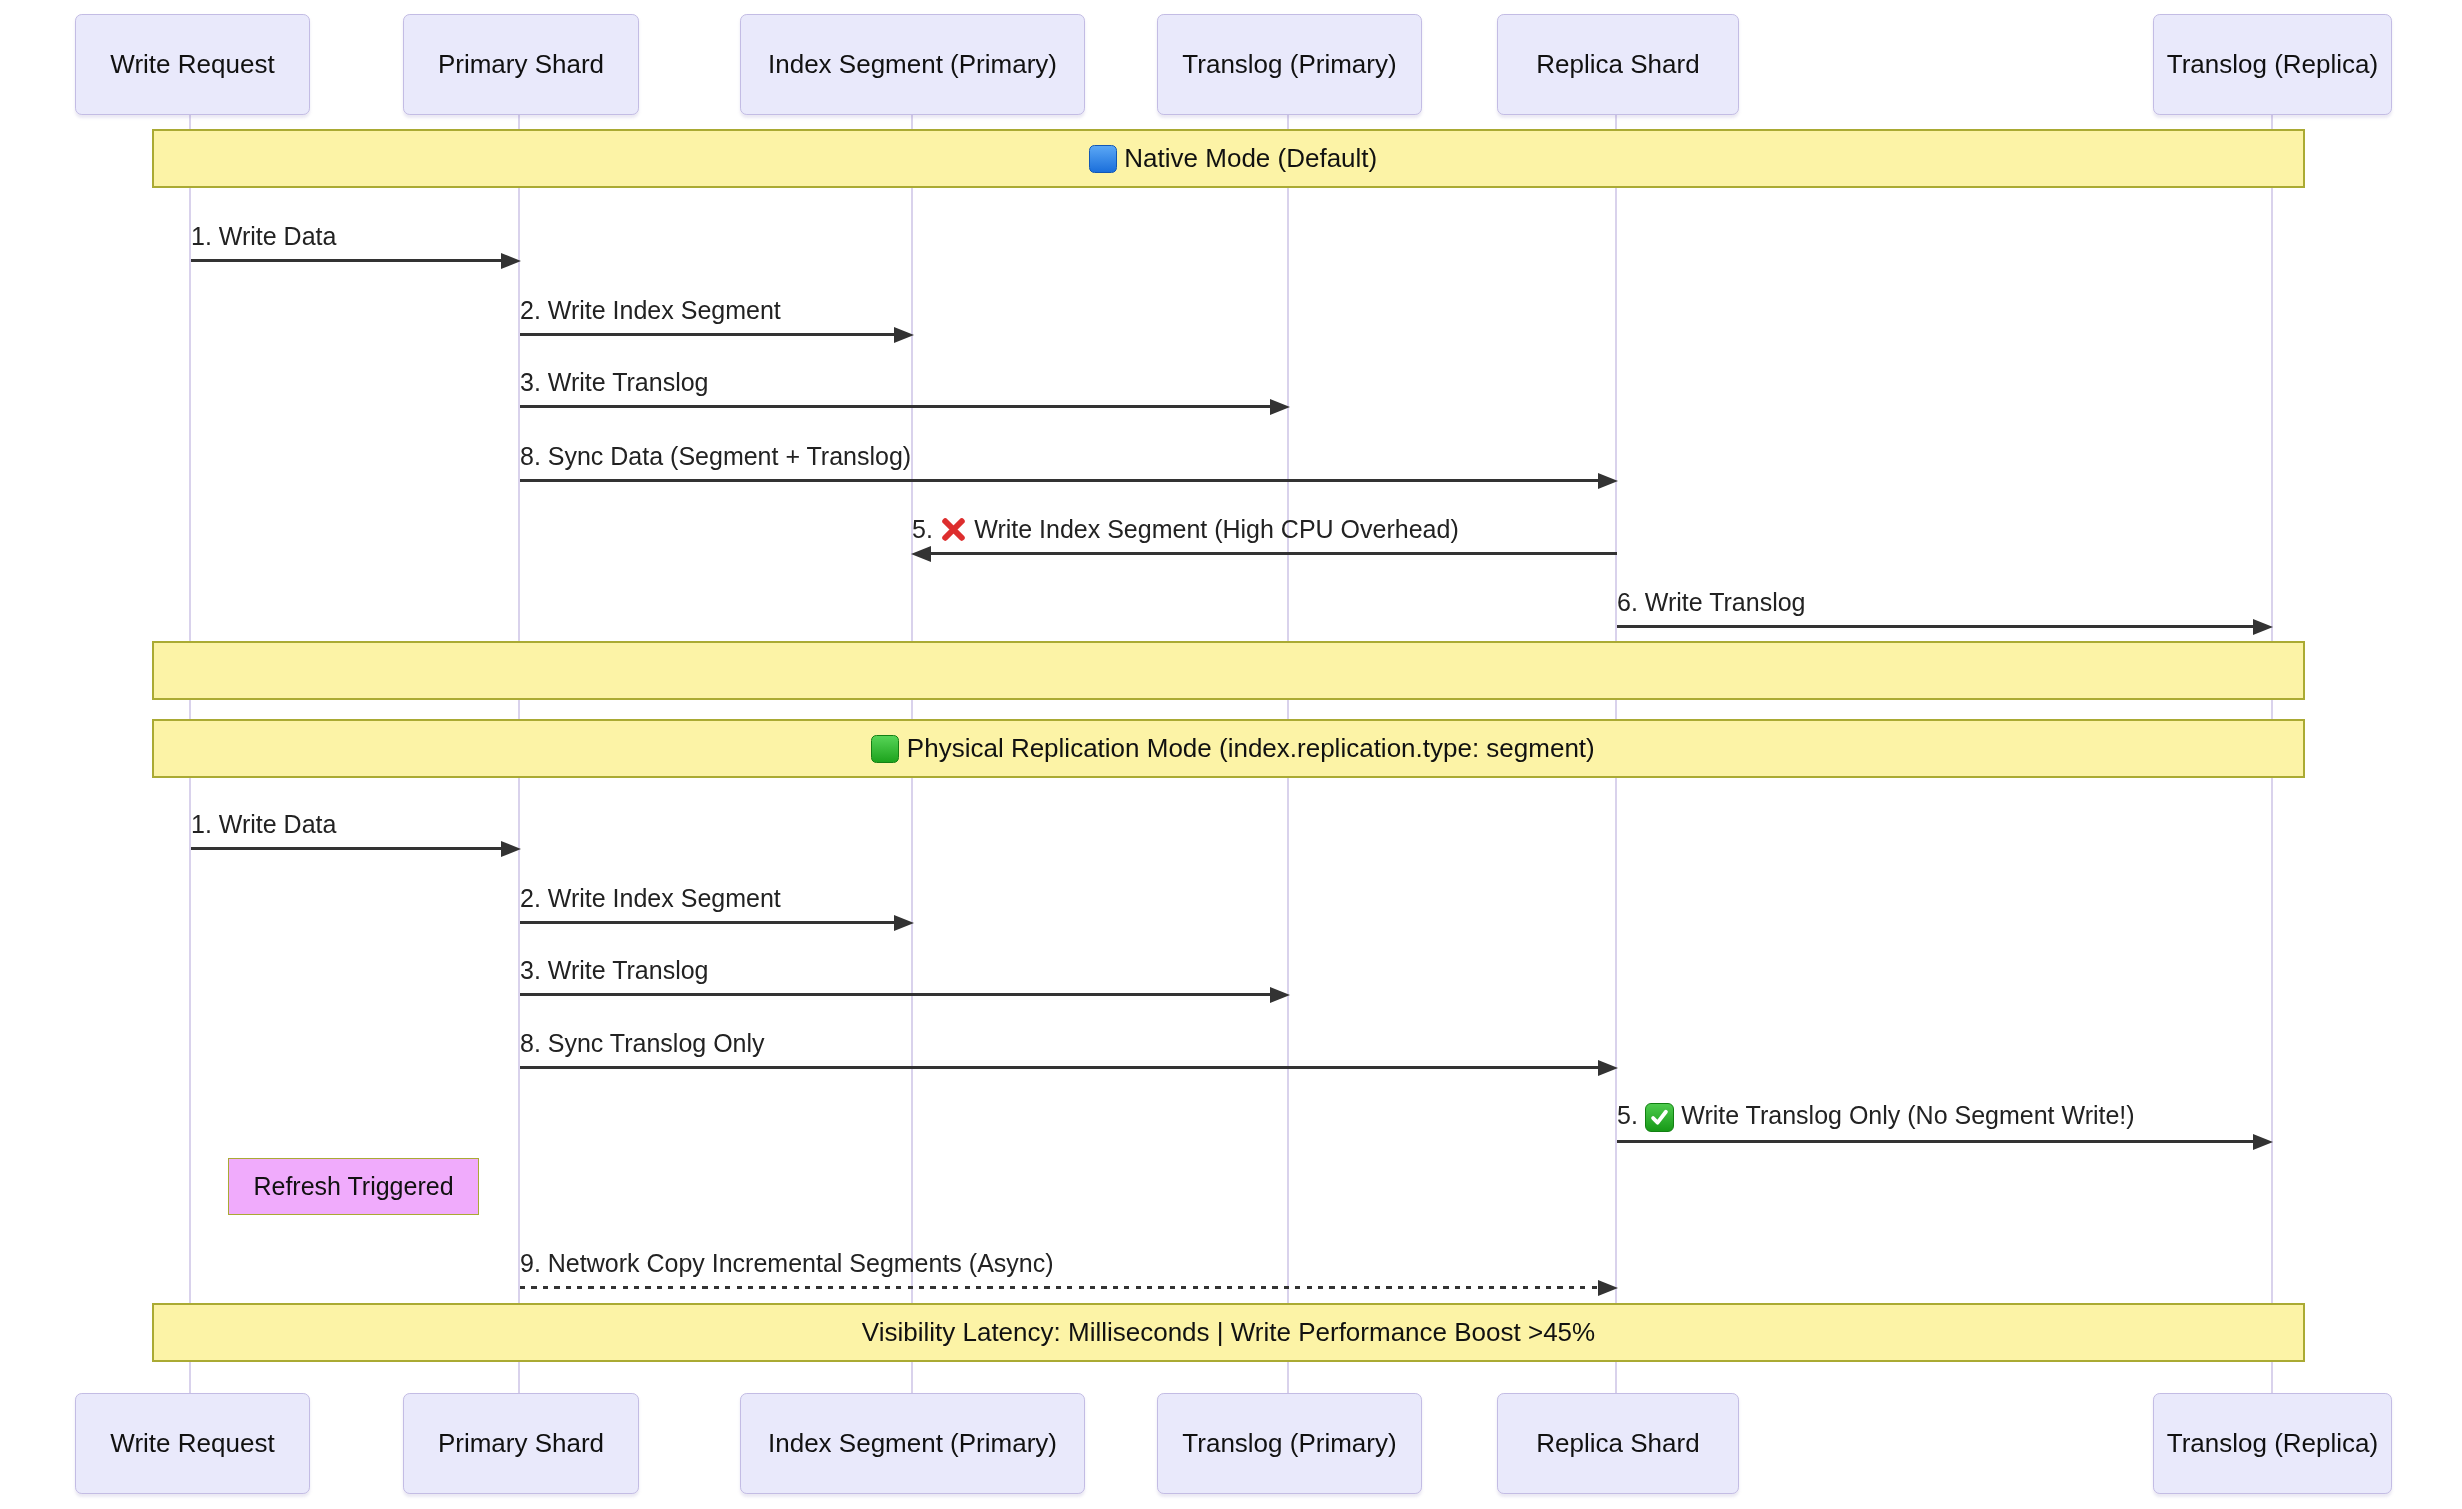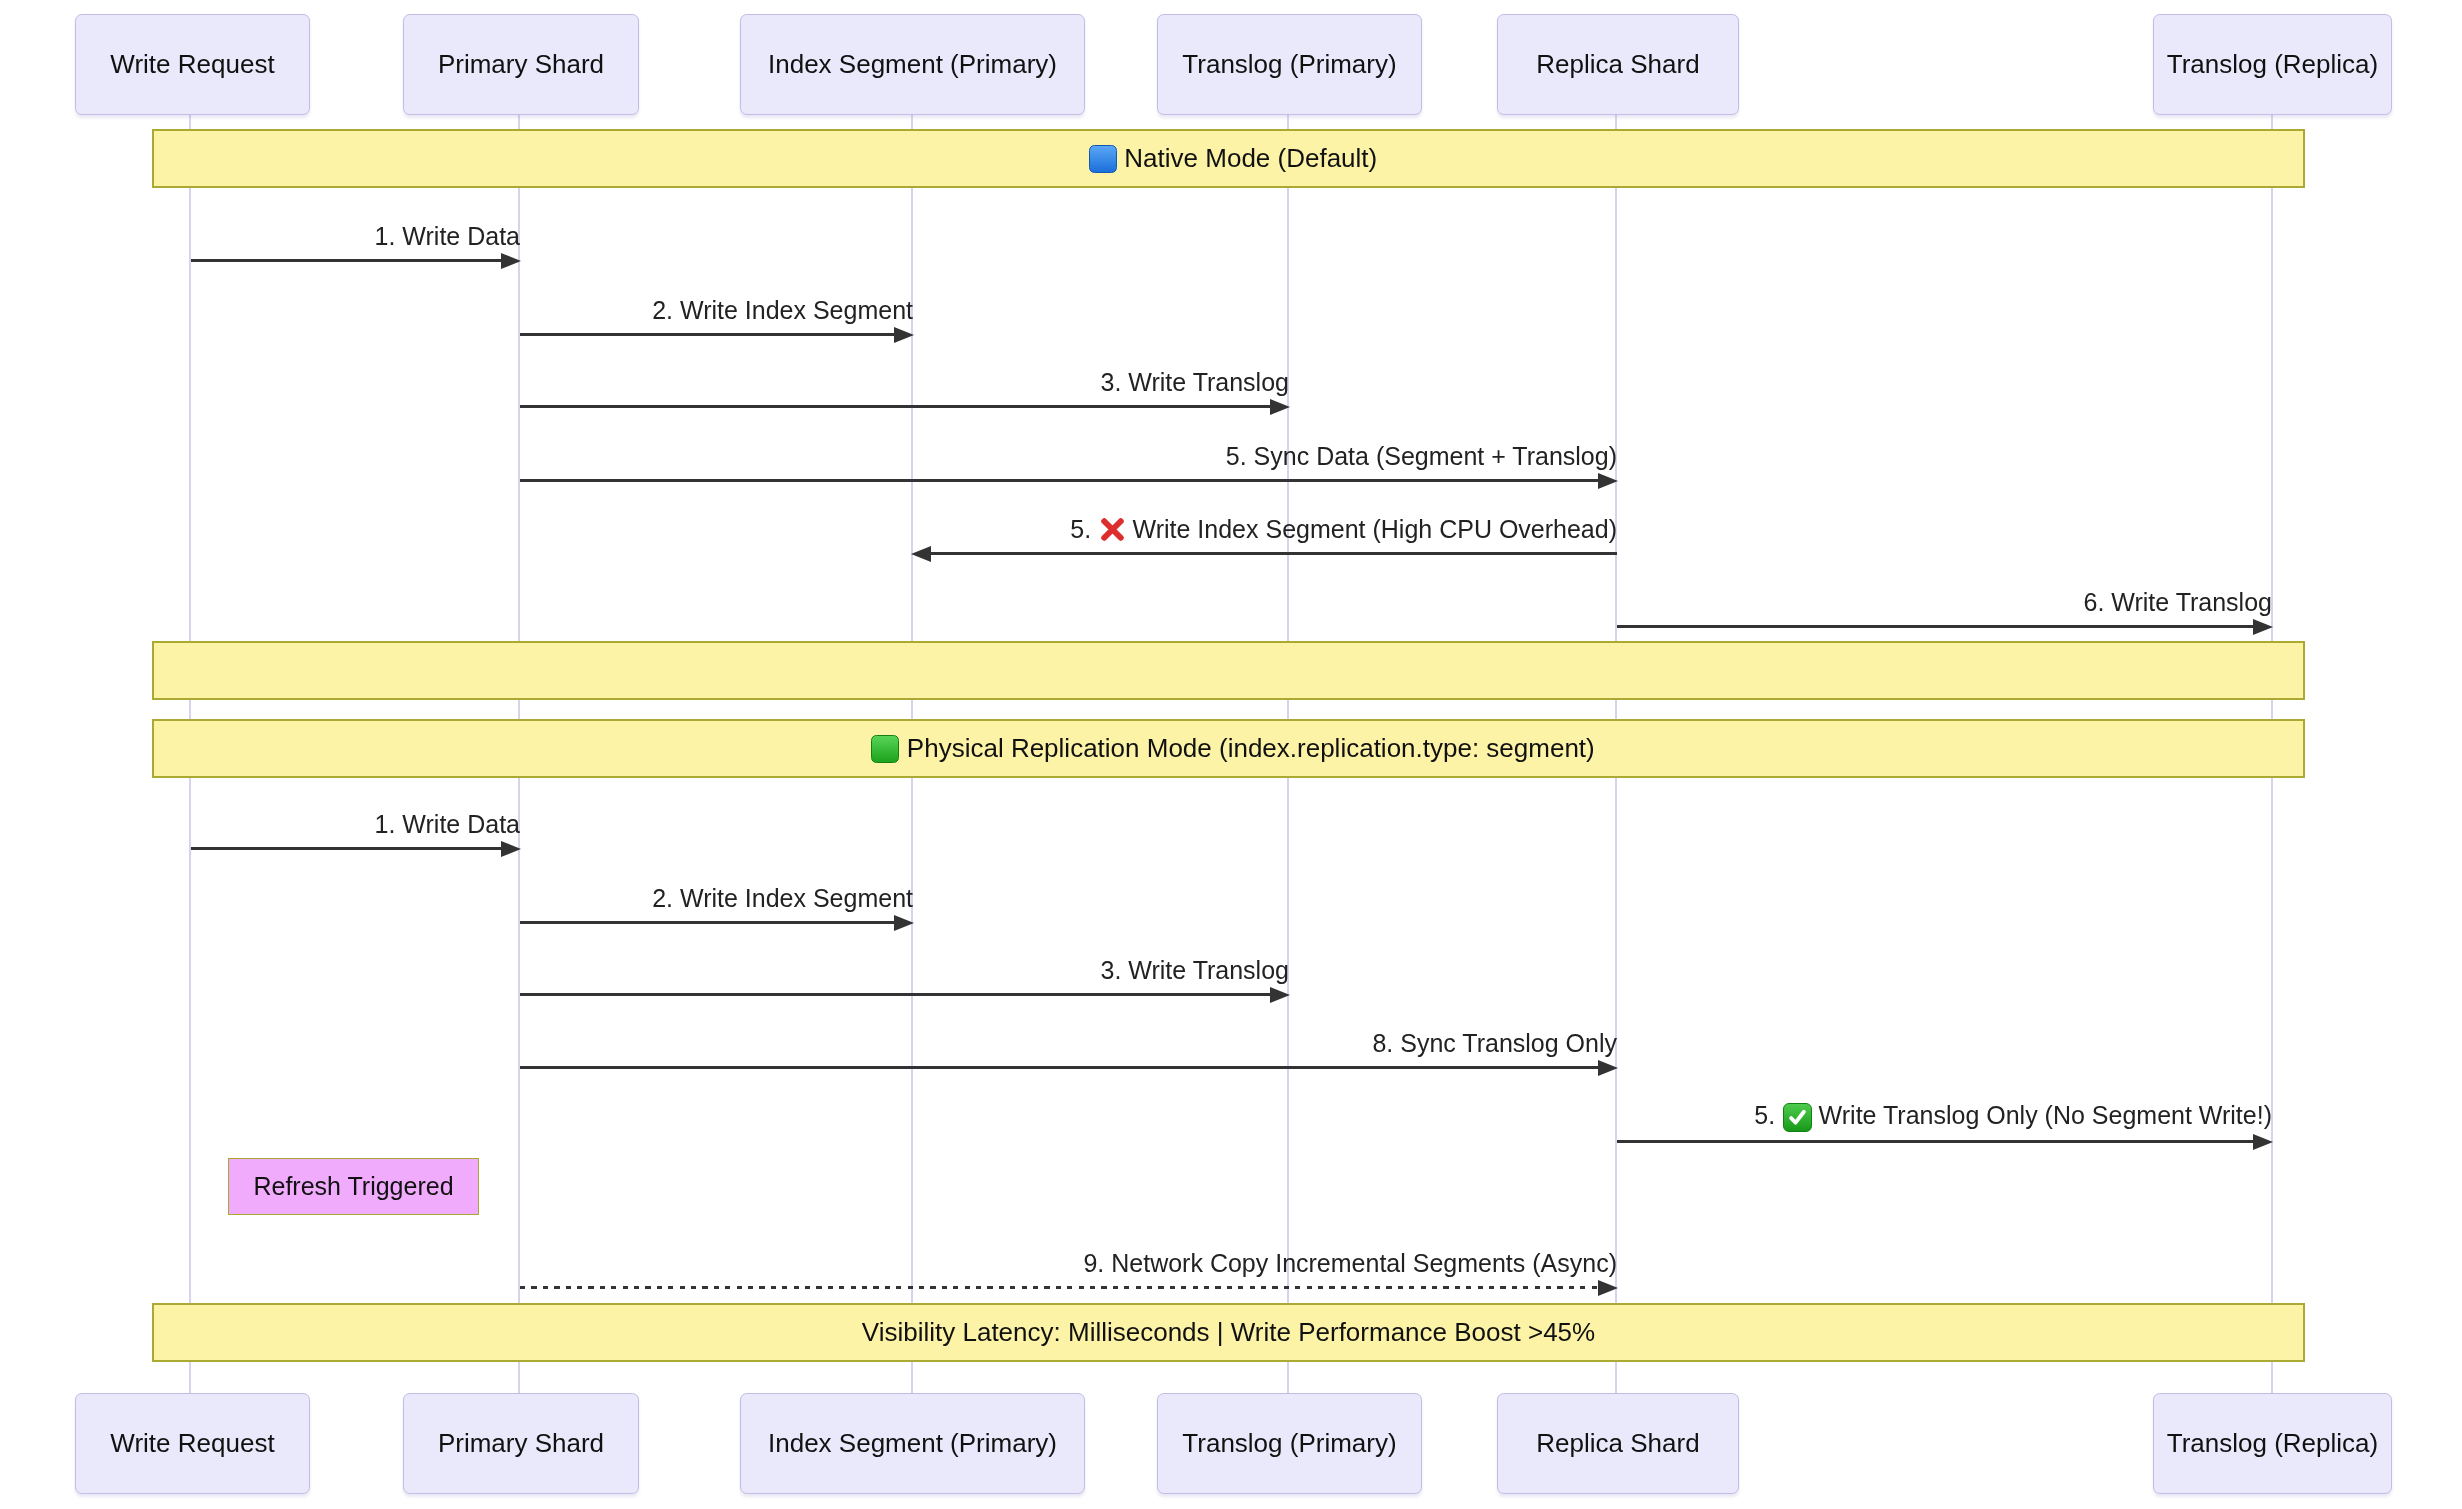--- a/index.html
+++ b/index.html
@@ -33,21 +33,21 @@
   
   .note{
     position:absolute;z-index:4;background:#f0abfc;border:1.5px solid #aaaa33;
     box-sizing:border-box;display:flex;align-items:center;justify-content:center;
     font-size:25px;color:#111;
   }
 
   
   .msg{position:absolute;height:47px;z-index:5;}
   .msg .label{
-    position:absolute;left:0;right:0;bottom:10.7px;text-align:right;
+    position:absolute;left:0;right:0;bottom:10.7px;text-align:left;
     white-space:nowrap;font-size:25px;color:#222;
   }
   .msg .line{position:absolute;left:0;right:16.7px;bottom:0;height:3px;background:#333;}
   .msg .head{
     position:absolute;right:-0.8px;bottom:-6.8px;width:0;height:0;
     border-left:20px solid #333;border-top:8.4px solid transparent;border-bottom:8.4px solid transparent;
   }
   .msg.left .line{left:16.7px;right:0;}
   .msg.left .head{
     right:auto;left:-0.8px;
@@ -116,21 +116,21 @@
     <div class="label">2. Write Index Segment</div>
     <div class="line"></div>
       <div class="head"></div>
   </div>
   <div class="msg" style="left:520px;top:361px;width:769px">
     <div class="label">3. Write Translog</div>
     <div class="line"></div>
       <div class="head"></div>
   </div>
   <div class="msg" style="left:520px;top:435px;width:1097px">
-    <div class="label">5. Sync Data (Segment + Translog)</div>
+    <div class="label">8. Sync Data (Segment + Translog)</div>
     <div class="line"></div>
       <div class="head"></div>
   </div>
   <div class="msg left" style="left:912px;top:508px;width:705px">
     <div class="label"><span>5.</span><span class="glyph-icon"><svg viewBox="0 0 36 36" width="27" height="27">
             <path d="M7 7 L29 29 M29 7 L7 29" stroke="#dd2e2e" stroke-width="8" stroke-linecap="round" fill="none"></path>
           </svg></span><span>Write Index Segment (High CPU Overhead)</span></div>
     <div class="line"></div>
       <div class="head"></div>
   </div>

